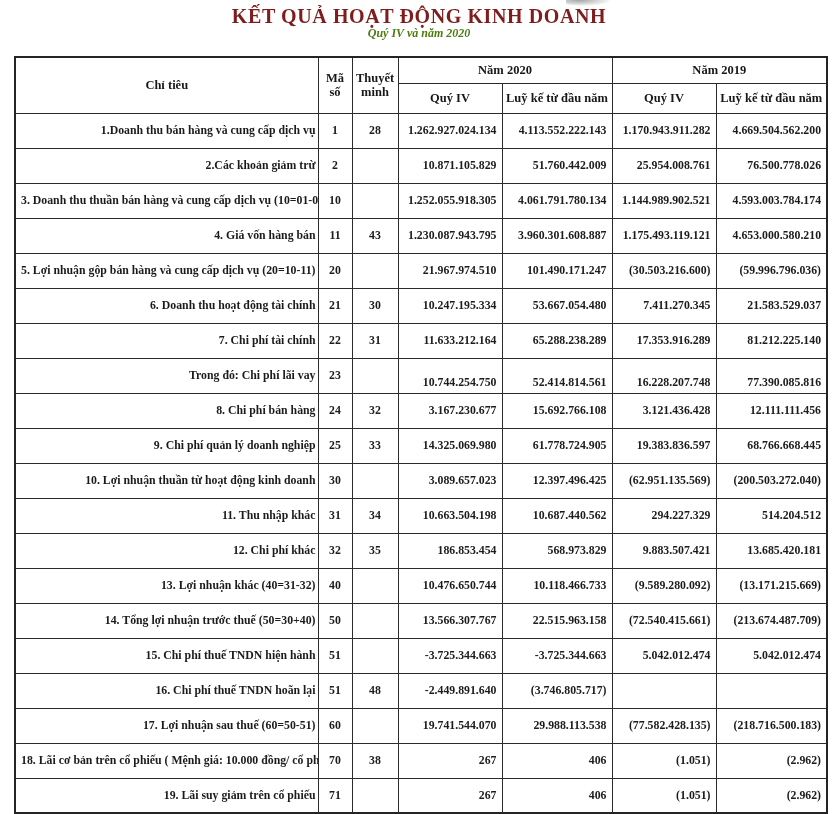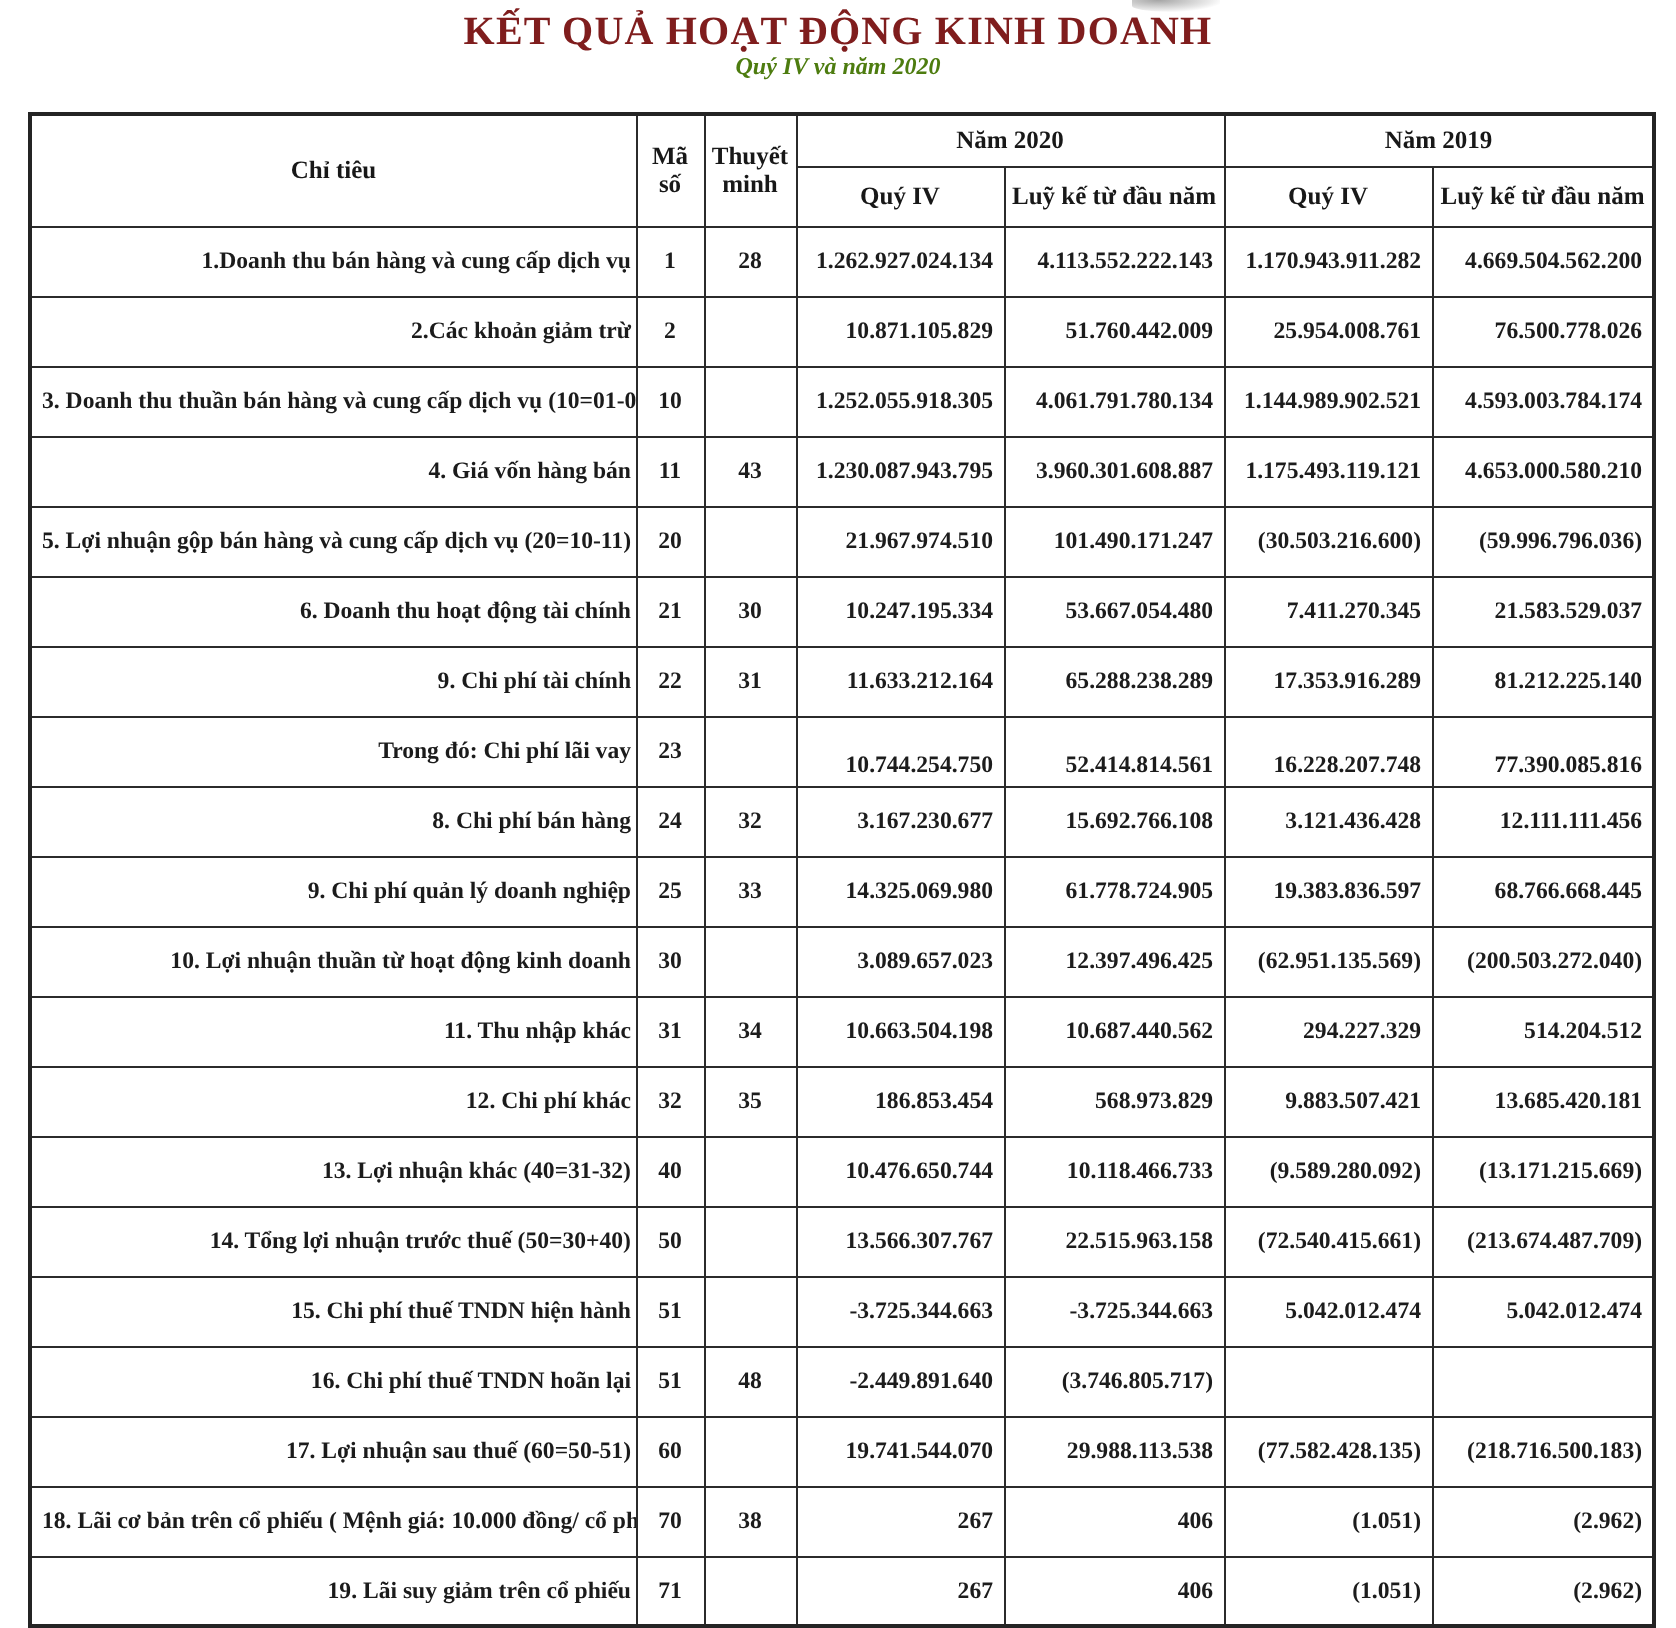--- a/index.html
+++ b/index.html
@@ -158,21 +158,21 @@
       <tr>
     <td class="c-label">6. Doanh thu hoạt động tài chính</td>
     <td class="c-code">21</td>
     <td class="c-note">30</td>
     <td class="c-num">10.247.195.334</td>
     <td class="c-num">53.667.054.480</td>
     <td class="c-num">7.411.270.345</td>
     <td class="c-num">21.583.529.037</td>
   </tr>
       <tr>
-    <td class="c-label">9. Chi phí tài chính</td>
+    <td class="c-label">7. Chi phí tài chính</td>
     <td class="c-code">22</td>
     <td class="c-note">31</td>
     <td class="c-num">11.633.212.164</td>
     <td class="c-num">65.288.238.289</td>
     <td class="c-num">17.353.916.289</td>
     <td class="c-num">81.212.225.140</td>
   </tr>
       <tr class="subline">
     <td class="c-label">Trong đó: Chi phí lãi vay</td>
     <td class="c-code">23</td>

